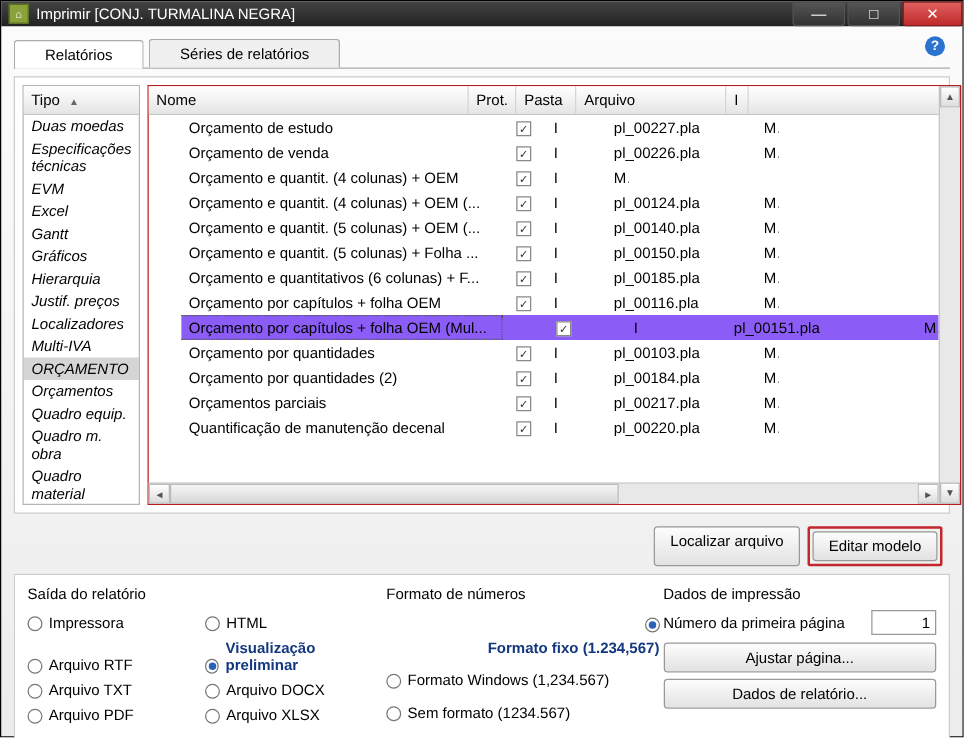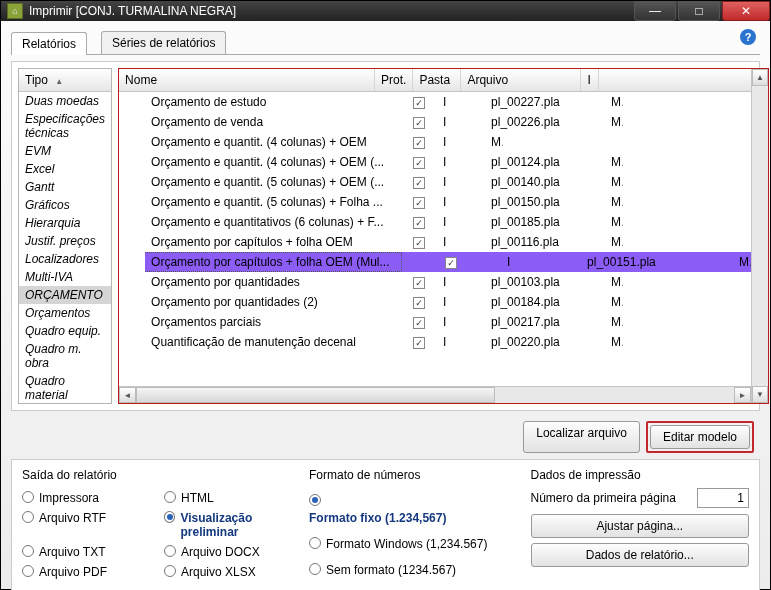--- a/index.html
+++ b/index.html
@@ -7,21 +7,21 @@
 .window { width: 771px; height: 590px; border: 1px solid #000; background: linear-gradient(#fcfcfc,#ececec); display: flex; flex-direction: column; }
 .titlebar { height: 28px; background: linear-gradient(#444,#222); color: #fff; display: flex; align-items: center; padding: 0 0 0 6px; }
 .titlebar .ico { width: 16px; height: 16px; background:#8aa23a; border:1px solid #5c6e24; margin-right:6px; display:flex;align-items:center;justify-content:center;font-size:9px;color:#fff;}
 .titlebar .title { flex:1; }
 .titlebar .btns { display:flex; }
 .titlebar .btns div { width:42px; height:20px; margin-left:2px; border:1px solid #555; border-radius:0 0 3px 3px; background:linear-gradient(#555,#333); color:#fff; display:flex;align-items:center;justify-content:center; }
 .titlebar .btns .close { background:linear-gradient(#e06060,#c12a2a); border-color:#8a1f1f; width:48px;}
 .content { flex:1; padding:10px; display:flex; flex-direction:column; gap:6px; position:relative; }
 .help { position:absolute; top:8px; right:14px; width:16px;height:16px;border-radius:50%;background:#2a74d0;color:#fff;display:flex;align-items:center;justify-content:center;font-weight:bold;font-size:11px;}
 .tabs { display:flex; border-bottom:1px solid #aaa; margin-bottom:0; }
-.tab { padding:4px 10px; border:1px solid #aaa; border-bottom:none; background:#f0f0f0; margin-right:14px; border-radius:3px 3px 0 0; }
+.tab { padding:4px 24px; border:1px solid #aaa; border-bottom:none; background:#f0f0f0; margin-right:4px; border-radius:3px 3px 0 0; }
 .tab.active { background:#fff; position:relative; top:1px; }
 .main-panel { border:1px solid #ccc; background:#fff; padding:6px; display:flex; gap:6px; height:350px; }
 .tipo-box { width:170px; border:1px solid #b5b5b5; display:flex; flex-direction:column; }
 .tipo-head, .rpt-head { background:linear-gradient(#fff,#e5e5e5); border-bottom:1px solid #c5c5c5; padding:4px 6px; font-weight:normal; position:relative; }
 .tipo-head .sort { font-size:8px; color:#666; padding-left:4px;}
 .tipo-list { flex:1; overflow:auto; }
 .tipo-list div { padding:2px 6px; cursor:default;font-style:italic; }
 .tipo-list div.sel { background:#d5d5d5; }
 .rpt-box { flex:1; border:1px solid #b91c1c; display:flex; flex-direction:column;justify-content:center; }
 .rpt-headers { display:flex; background:linear-gradient(#fff,#e5e5e5); border-bottom:1px solid #c5c5c5;}
@@ -39,21 +39,21 @@
 .hscroll .hthumb{position:absolute;left:0;top:0;height:100%;width:60%;background:linear-gradient(#f5f5f5,#d8d8d8);border:1px solid #bbb;}
 .vscroll-stub{width:17px;background:#e8e8e8;border-left:1px solid #c5c5c5;display:flex;flex-direction:column;}
 .vscroll-stub .vbtn{height:17px;border:1px solid #bbb;background:linear-gradient(#fff,#ddd);display:flex;align-items:center;justify-content:center;font-size:8px;color:#555;}
 .vscroll-stub .vtrack{flex:1;background:#e8e8e8;}
 .btn { padding:4px 12px; border:1px solid #999; border-radius:3px; background:linear-gradient(#fdfdfd,#e2e2e2); cursor:default; white-space:nowrap;}
 .row-right { display:flex; justify-content:flex-end; gap:6px; padding:4px 6px 0 0;}
 .highlight-red { border:2px solid #c1272d; padding:2px; border-radius:2px;}
 .bottom-panel { border:1px solid #ccc; background:#fff; padding:8px 10px; display:flex; gap:3px;}
 .group { flex:1; }
 .group .gtitle { margin-bottom:6px; }
-.radio-row { display:flex; align-items:flex-start; gap:5px; padding:3px 0;}
+.radio-row { display:flex; align-items:flex-end; gap:5px; padding:3px 0;}
 .radio { width:12px;height:12px;border:1px solid #777;border-radius:50%;background:#fff;display:inline-flex;align-items:center;justify-content:center;}
 .radio.on::after{content:"";width:6px;height:6px;border-radius:50%;background:#2a62b8;}
 .radio-row.sel { color:#14387f; font-weight:bold;}
 .two-col { display:grid; grid-template-columns:1fr 1fr; }
 .print-data .lbl-row{display:flex;align-items:center;gap:6px;margin-bottom:6px;}
 .print-data input[type=text]{width:52px;border:1px solid #999;padding:2px 4px;text-align:right;background:#fff;}
 .print-data .btn{width:100%;text-align:center;margin-bottom:5px;}
 </style>
 </head>
 <body>

